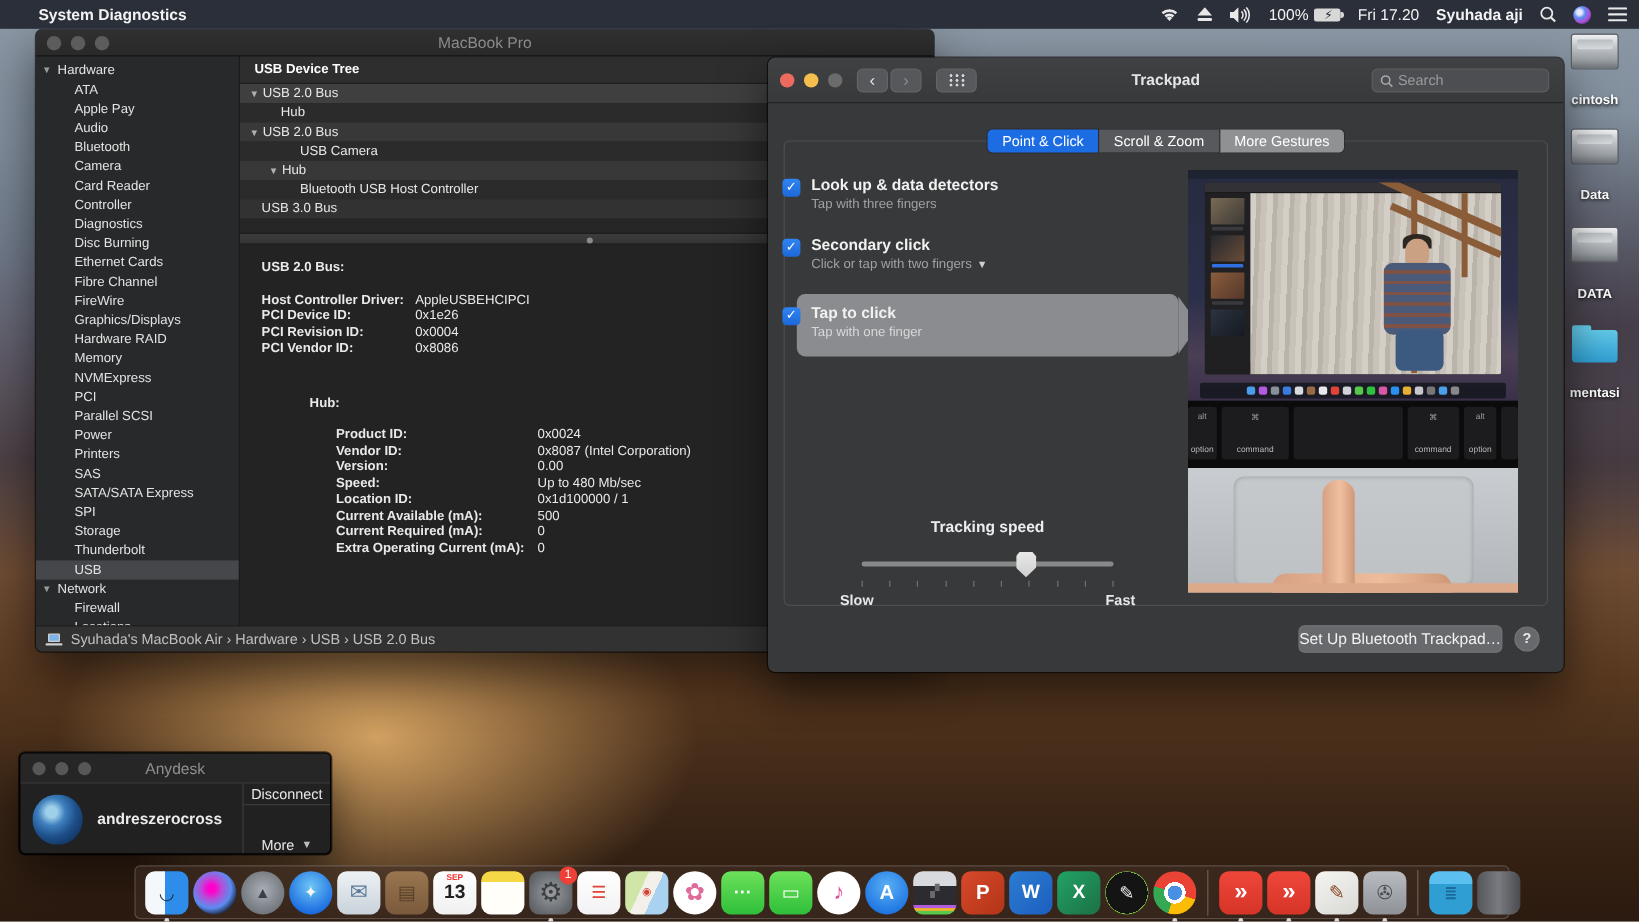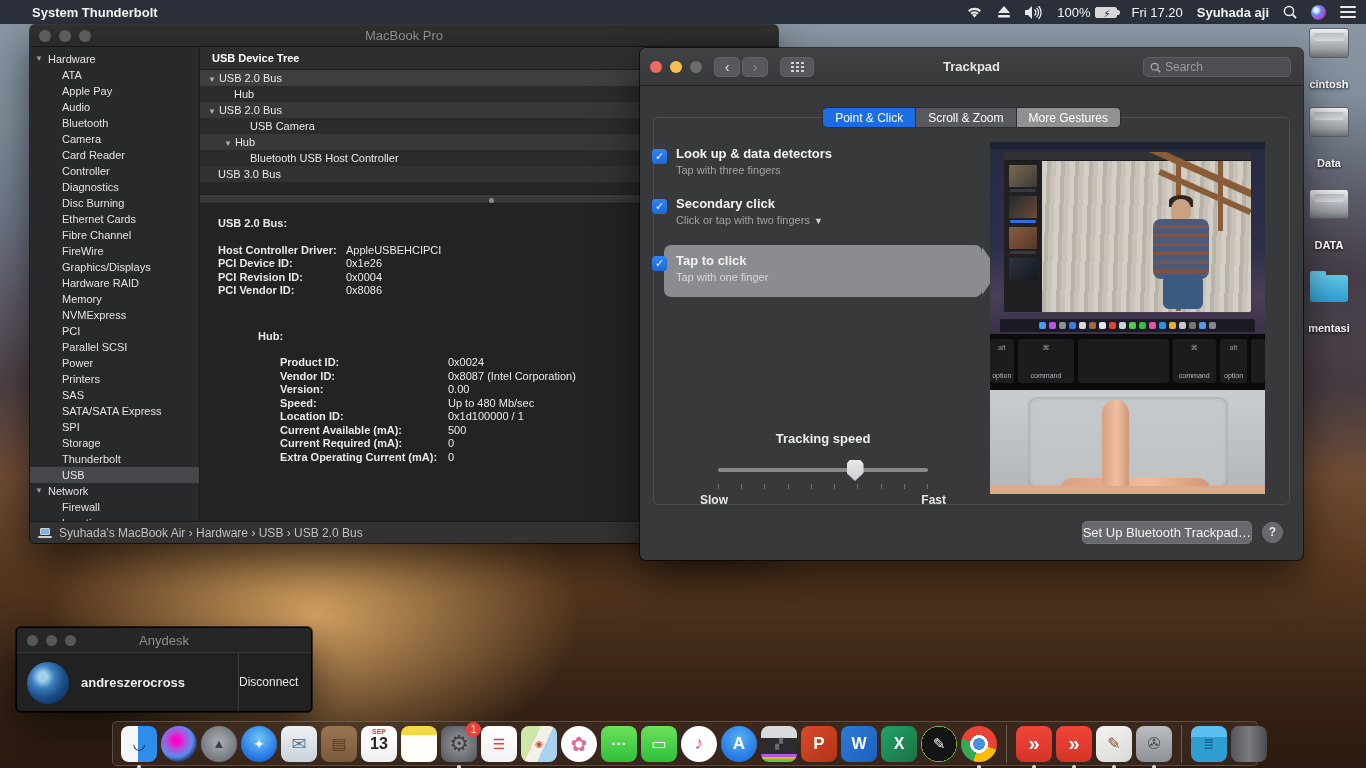--- a/index.html
+++ b/index.html
@@ -156,33 +156,33 @@
   #v-deck { position:absolute; left:0; top:248px; width:275px; height:104px; background:linear-gradient(#c9ccd0,#b2b5b9); }
   #v-pad { position:absolute; left:38px; top:255px; width:200px; height:92px; background:linear-gradient(#c6c9cc,#bfc2c5);
     border-radius:9px; box-shadow:inset 0 0 4px rgba(0,0,0,.25); }
   #v-finger { position:absolute; left:112px; top:258px; width:27px; height:96px; border-radius:13px 13px 4px 4px;
     background:linear-gradient(90deg,#d7a183,#efc0a0 55%,#cf9878); }
   #v-hand { position:absolute; left:70px; top:336px; width:150px; height:24px; border-radius:12px 12px 0 0;
     background:linear-gradient(90deg,#d7a183,#eebc9c 60%,#cf9878); }
   #v-arm { position:absolute; left:0; top:344px; width:275px; height:8px; background:#dca98a; }
 
   
-  #anydesk { left:16px; top:627px; width:296px; height:85px; background:#212121; z-index:30; border-radius:5px; overflow:hidden;
+  #anydesk { left:16px; top:627px; width:260px; height:85px; background:#212121; z-index:30; border-radius:5px; overflow:hidden;
     border:1px solid #000; }
   #ad-tb { height:25px; background:#262626; border-bottom:1px solid #383838; display:flex; align-items:center; position:relative; }
   #ad-tb .tl { width:11px; height:11px; background:#575757; }
   #ad-tb .tl:first-child { margin-left:10px; }
   #ad-title { position:absolute; left:0; right:0; text-align:center; color:#8f8f8f; font-size:13px; }
   #ad-body { display:flex; height:59px; }
   #ad-left { flex:1; display:flex; align-items:center; gap:12px; padding-left:10px; border-right:1px solid #3a3a3a; }
   #ad-avatar { width:42px; height:42px; border-radius:50%;
     background:radial-gradient(circle at 38% 35%, #9fd0ea 0 12%, #3e7fbe 30%, #1d4f8a 55%, #0e2a50 90%),
                radial-gradient(circle at 60% 62%, rgba(90,140,60,.9) 0 18%, rgba(90,140,60,0) 40%); }
   #ad-user { color:#ececec; font-size:13px; font-weight:bold; }
-  #ad-right { width:72px; display:flex; flex-direction:row;gap:24px; }
+  #ad-right { width:72px; display:flex; flex-direction:column;gap:24px; }
   #ad-disconnect { flex:1; display:flex; align-items:center; justify-content:center; color:#e9e9e9; font-size:12px;
     border-bottom:1px solid #3a3a3a; }
   #ad-more { flex:1; display:flex; align-items:center; justify-content:center; gap:6px; color:#e9e9e9; font-size:12px; }
   #ad-more .chev { font-size:9px; color:#bdbdbd; }
 
   
   .dicon { position:absolute; width:64px; text-align:center; z-index:5; }
   .hdd { width:40px; height:30px; margin:0 auto; border-radius:3px;
     background:linear-gradient(180deg,#f0f1f2 0%,#c9ccd0 30%,#9ba0a5 75%,#6f7479 100%);
     border:1px solid #5d6166; position:relative; }
@@ -208,21 +208,21 @@
     color:#fff; font-size:10px; line-height:15px; text-align:center; padding:0 3px; }
   .dksep { width:1px; height:38px; background:rgba(255,255,255,.25); margin:0 5px; flex:0 0 auto; }
   .cal-month { position:absolute; top:2px; width:100%; text-align:center; color:#e33; font-size:7px; font-weight:bold; }
   .cal-day { position:absolute; top:9px; width:100%; text-align:center; color:#222; font-size:16px; font-weight:bold; }
 </style>
 </head>
 <body>
 
 <div id="menubar">
   <span class="apple"></span>
-  <span class="appname">System Thunderbolt</span>
+  <span class="appname">System Diagnostics</span>
   <span id="mb-menus" style="display:flex"></span>
   <span class="spacer"></span>
   <div class="right">
     <span>
         <svg width="17" height="13" viewBox="0 0 17 13">
           <path d="M8.5 11.6 L6.2 8.9 a3.6 3.6 0 0 1 4.6 0 Z M4.4 6.8 a6.5 6.5 0 0 1 8.2 0 L11.2 8.5 a4.4 4.4 0 0 0-5.4 0 Z M2 4.2 a9.8 9.8 0 0 1 13 0 L13.6 5.9 a7.6 7.6 0 0 0-10.2 0 Z" fill="#e8e8e8"></path>
         </svg>
       </span>
     <span>
         <svg width="14" height="12" viewBox="0 0 14 12">

